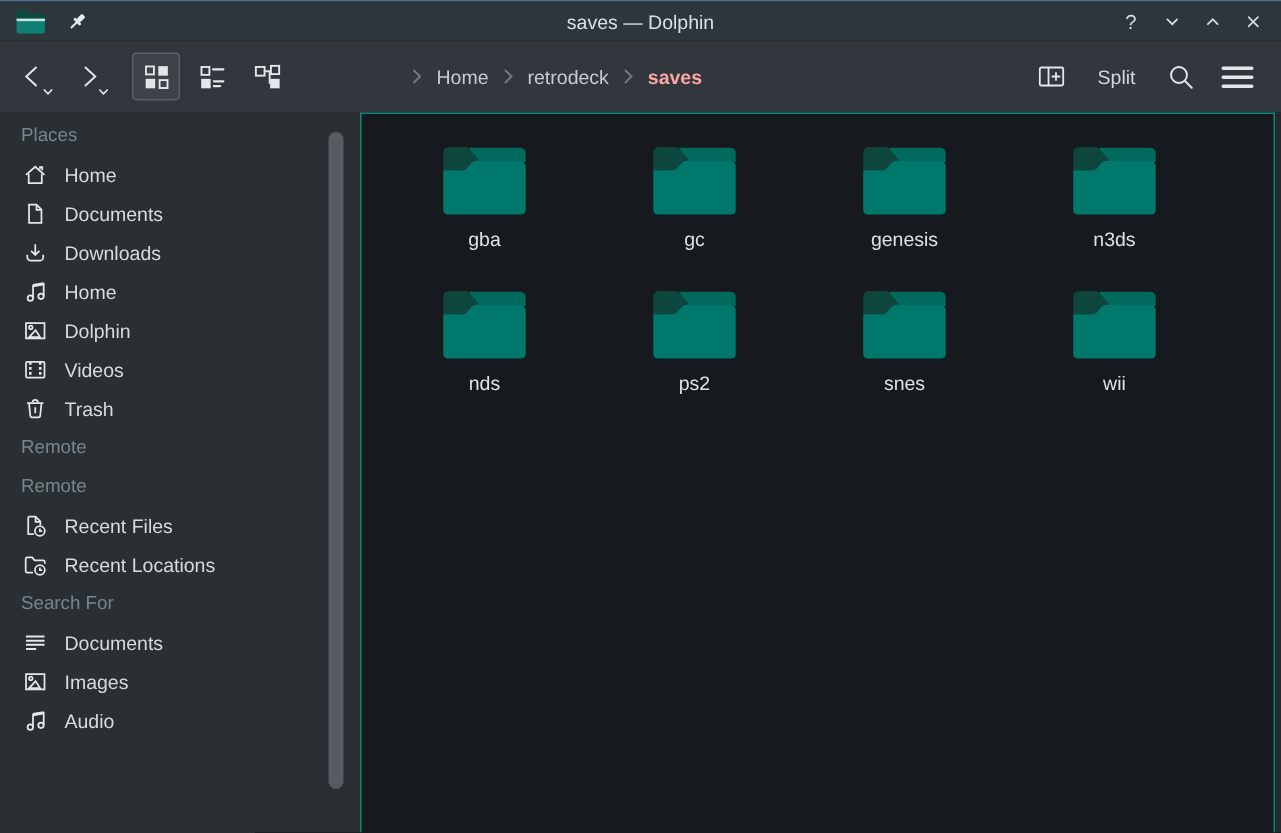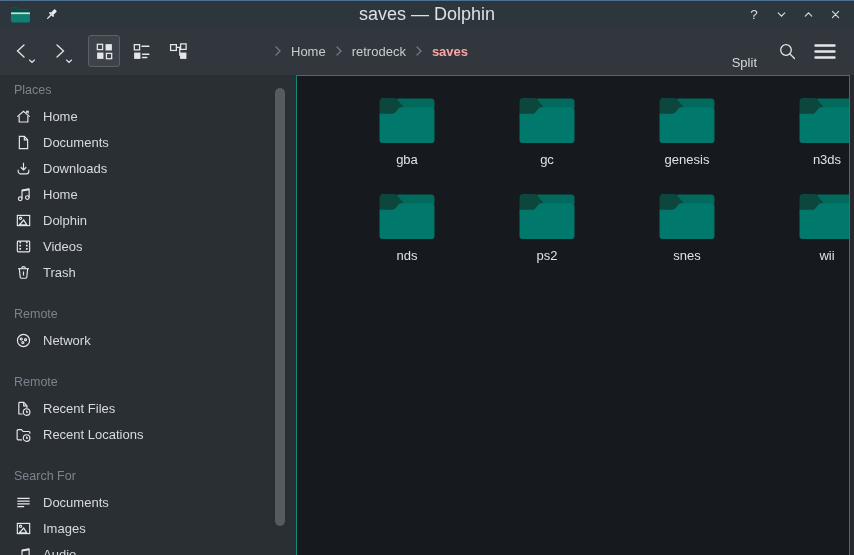--- a/index.html
+++ b/index.html
@@ -7,62 +7,62 @@
               font-family:"Liberation Sans", sans-serif; }
   .window { width:854px; height:555px; display:flex; flex-direction:column;
             border-top:1px solid #4f7191; }
 
   
   .titlebar { height:26px; background:#2e363d; position:relative;
               display:flex; align-items:center; padding:0 10px; flex:0 0 auto; }
   .titlebar .app-ic { width:21px; height:18px; margin-right:13px; }
   .titlebar .pin { width:15px; height:15px; }
   .win-title { position:absolute; left:0; right:0; text-align:center;
-               color:#dce0e3; font-size:18px; pointer-events:none; }
+               color:#dce0e3; font-size:13px; pointer-events:none; }
   .win-controls { margin-left:auto; display:flex; align-items:center; gap:9px; z-index:2; }
   .win-btn { width:18px; height:18px; display:flex; align-items:center; justify-content:center;
              color:#d8dcdf; font-size:13.5px; background:none; border:none; cursor:default; }
   .win-btn svg { width:13px; height:13px; stroke:#d8dcdf; stroke-width:1.4; fill:none; stroke-linecap:round; }
 
   
   .toolbar { height:48px; background:#31373c; display:flex; align-items:center; flex:0 0 auto; }
   .tb-btn { background:none; border:1px solid transparent; border-radius:3px;
             display:flex; align-items:center; justify-content:center; color:#e8ebee; }
   .tb-btn svg { stroke:#e4e7ea; fill:none; stroke-width:1.5; stroke-linecap:round; }
   .nav-btn { width:30px; height:32px; margin-left:7px; position:relative; }
   .nav-btn .caret { position:absolute; right:0px; bottom:2px; width:8px; height:5px; }
   .view-btn { width:32px; height:32px; }
   .view-btn.selected { background:#3d4348; border-color:#5a6066; }
   .view-group { display:flex; gap:5px; margin-left:14px; }
   .breadcrumb { display:flex; align-items:center; margin-left:80px; gap:9px; font-size:13px; }
   .crumb { color:#c7ccd0; }
   .crumb.current { color:#fca5a5; font-weight:bold; }
   .crumb-sep { display:flex; }
   .right-cluster { margin-left:auto; display:flex; align-items:center; margin-right:12px; gap:4px; }
-  .split-btn { height:32px; padding:0 8px; gap:22px; font-size:13px; color:#d4d8da;flex-direction:column; }
+  .split-btn { height:32px; padding:0 8px; gap:22px; font-size:13px; color:#d4d8da; }
   .icon-btn { width:34px; height:32px; }
 
   
   .content { flex:1; display:flex; background:#26292d; min-height:0; position:relative; }
-  .sidebar { width:296px; background:#2a2f34; position:relative; padding-top:2px; flex:0 0 auto; }
+  .sidebar { width:240px; background:#2a2f34; position:relative; padding-top:2px; flex:0 0 auto; }
   .side-section-title { height:26px; display:flex; align-items:center; padding-left:14px;
                         color:#79848d; font-size:12.5px; }
-  .side-section { margin-top:16px; }
+  .side-section { margin-top:0; }
   .side-section:first-child { margin-top:0; }
   .side-item { height:26px; display:flex; align-items:center; padding-left:15px; gap:11px;
                color:#d7dbde; font-size:13px; cursor:default; }
   .side-ic { width:17px; height:17px; flex:0 0 auto; color:#e4e7ea; }
   .side-ic * { stroke:currentColor; fill:none; stroke-width:1.1; }
   .side-scroll { position:absolute; right:11px; top:13px; width:10px; height:438px;
                  background:#555b61; border-radius:5px; }
   .edge-marker { position:absolute; left:0; top:272px; width:3px; height:22px;
                  background:#657078; border-radius:0 2px 2px 0; }
 
   .mainview { flex:1; background:#16191d; border:1px solid var(--accent,#0e877a);
-              border-bottom:none; margin-right:4px; overflow:hidden;padding-left:28px; }
+              border-bottom:none; margin-right:4px; overflow:hidden; }
   .grid { display:grid; grid-template-columns:repeat(4,140px); grid-auto-rows:96px;
           padding:9px 0 0 12px; }
   .folder-item { display:flex; flex-direction:column; align-items:center; padding-top:9px; cursor:default; }
   .folder-item svg { width:60px; height:50px; }
   .folder-label { margin-top:8px; font-size:13px; color:#dfe3e5; line-height:15px; }
   .folder-label.hovered { border-bottom:1px solid var(--accent,#0e877a); padding-bottom:1px; }
 </style>
 </head>
 <body>
 
@@ -318,28 +318,20 @@
     <svg class="side-ic">
                   <use href="#i-trash"></use>
                 </svg>
     <span>Trash</span>
   </div>
 </div>
   </div>
 
   <div class="side-section">
     <div class="side-section-title">Remote</div>
-    <div>
-  <div class="side-item">
-    <svg class="side-ic">
-                  <use href="#i-network"></use>
-                </svg>
-    <span>Network</span>
-  </div>
-</div>
   </div>
 
   <div class="side-section">
     <div class="side-section-title">Remote</div>
     <div>
   <div class="side-item">
     <svg class="side-ic">
                   <use href="#i-recent-files"></use>
                 </svg>
     <span>Recent Files</span>

